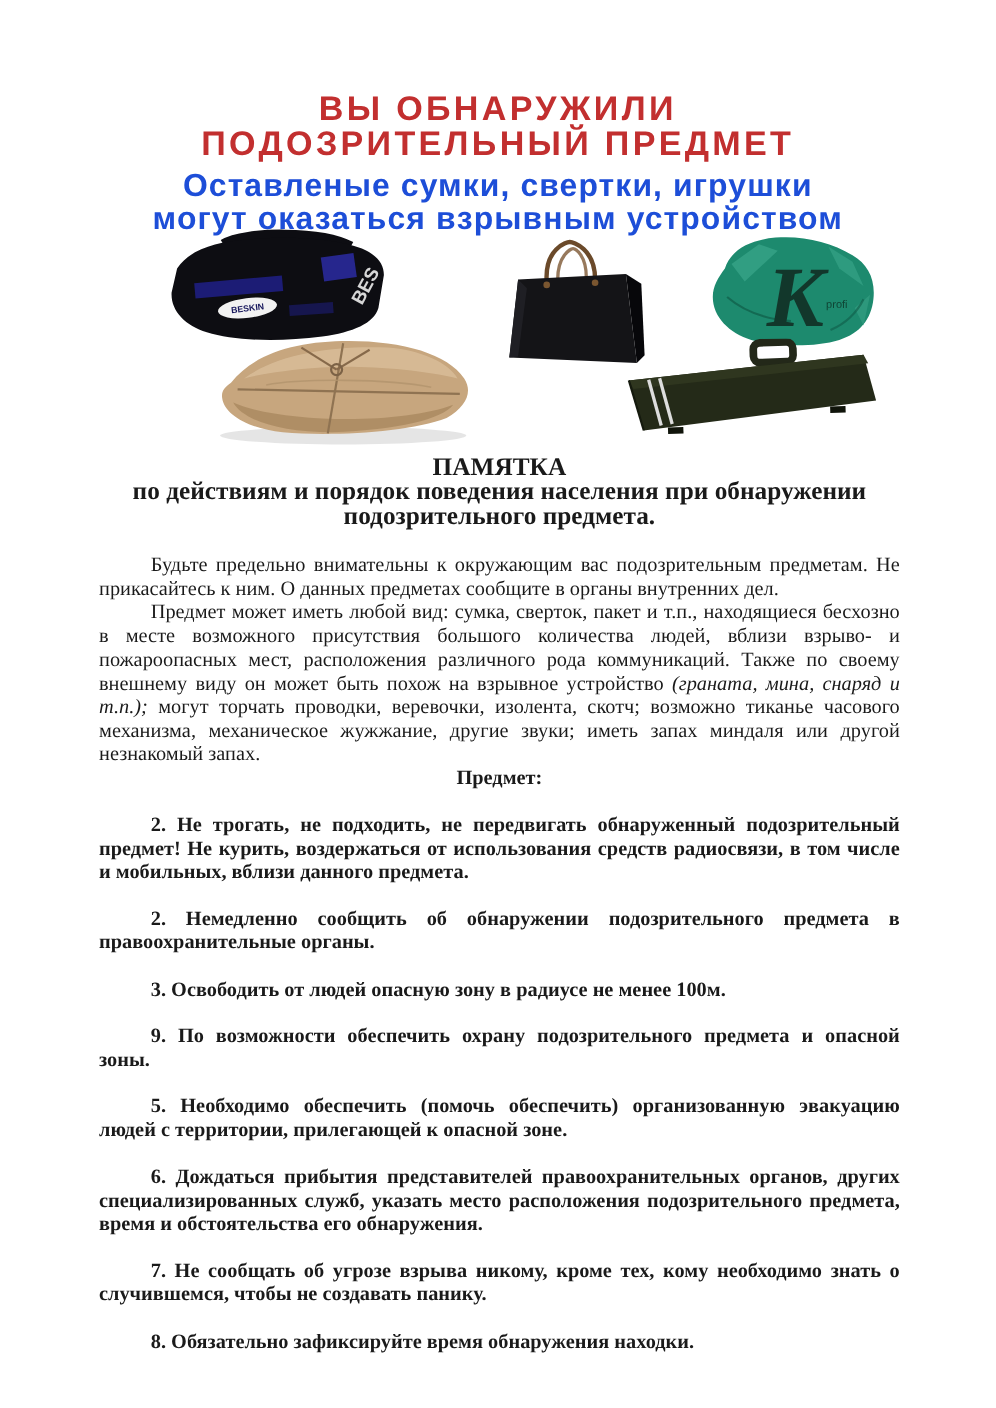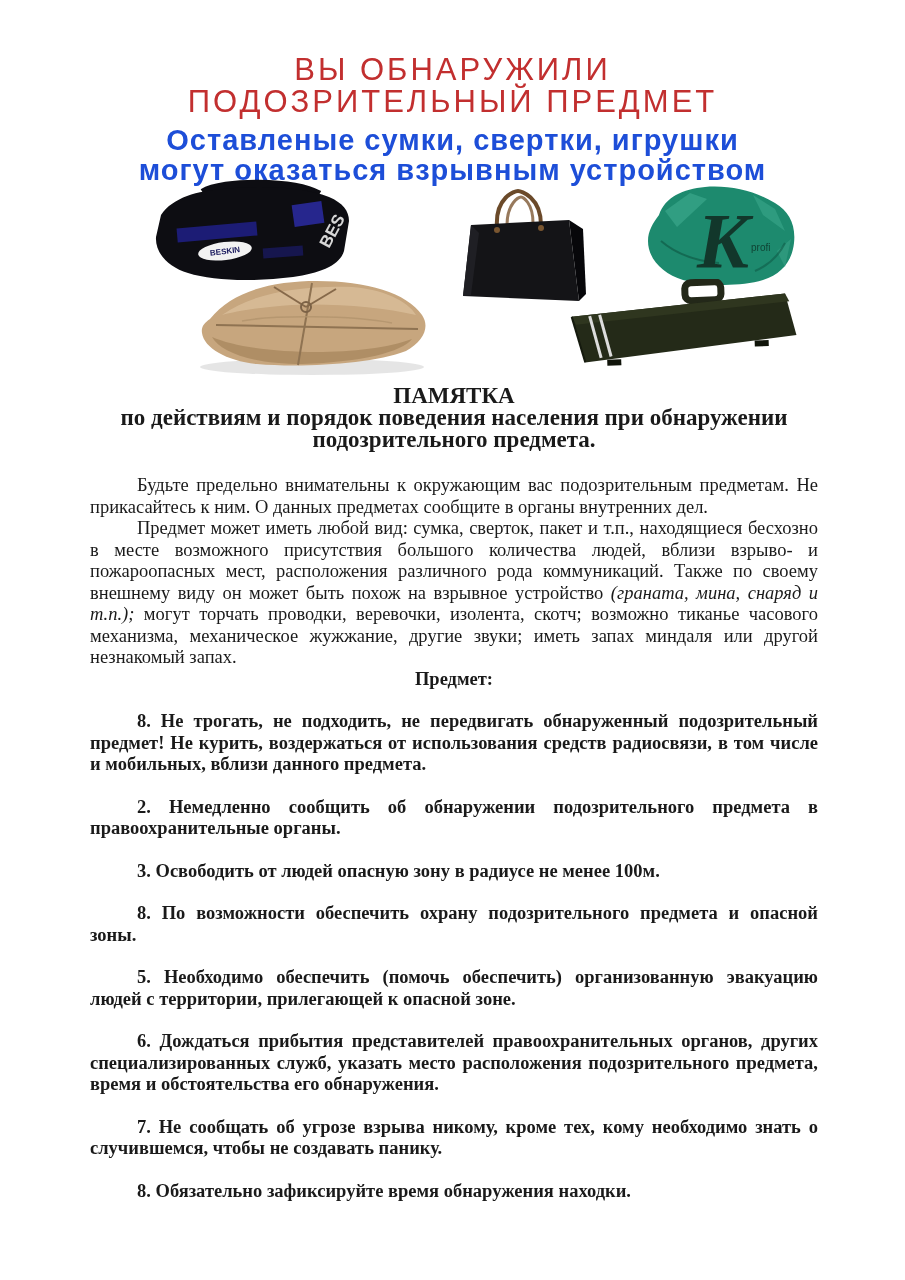--- a/index.html
+++ b/index.html
@@ -3,22 +3,22 @@
 <meta charset="utf-8">
 <style>
   html,body { margin:0; padding:0; background:#ffffff; }
   .page {
     position:relative; width:905px; height:1280px; margin:0 auto;
     background:#ffffff; overflow:hidden;
     font-family:"Liberation Serif", serif; color:#1a1a1a;
   }
   .red-title {
     padding-top:54px; text-align:center;
-    font-family:"Liberation Sans", sans-serif; font-weight:normal;
-    font-size:31px; line-height:32px; letter-spacing:3px; color:#c22f2f;
+    font-family:"Liberation Sans", sans-serif; font-weight:bold;
+    font-size:31px; line-height:32px; letter-spacing:3px; color:#c22f2f;margin-top:29px;
   }
   .subtitle {
     margin-top:7px; text-align:center;
     font-family:"Liberation Sans", sans-serif; font-weight:bold;
     font-size:29px; line-height:30px; letter-spacing:1px; color:#1d4ed8;
   }
   .illustrations { position:relative; height:198px; margin-top:0; }
   .illu { position:absolute; }
   .memo { width:728px; margin-left:90px; margin-top:2px;
           font-size:18.5px; line-height:21.5px; }
@@ -123,24 +123,24 @@
       <div>по действиям и порядок поведения населения при обнаружении</div>
       <div>подозрительного предмета.</div>
     </div>
 
     <p class="body first"><span>Будьте предельно внимательны к окружающим вас подозрительным предметам. Не прикасайтесь к ним. О данных предметах сообщите в органы внутренних дел.</span></p>
 
     <p class="body"><span>Предмет может иметь любой вид: сумка, сверток, пакет и т.п., находящиеся бесхозно в месте возможного присутствия большого количества людей, вблизи взрыво- и пожароопасных мест, расположения различного рода коммуникаций. Также по своему внешнему виду он может быть похож на взрывное устройство </span><span class="it">(граната, мина, снаряд и т.п.);</span><span> могут торчать проводки, веревочки, изолента, скотч; возможно тиканье часового механизма, механическое жужжание, другие звуки; иметь запах миндаля или другой незнакомый запах.</span></p>
 
     <div class="actions-head">Предмет:</div>
 
-    <p class="action">8. Не трогать, не подходить, не передвигать обнаруженный подозрительный предмет! Не курить, воздержаться от использования средств радиосвязи, в том числе и мобильных, вблизи данного предмета.</p>
+    <p class="action">2. Не трогать, не подходить, не передвигать обнаруженный подозрительный предмет! Не курить, воздержаться от использования средств радиосвязи, в том числе и мобильных, вблизи данного предмета.</p>
     <p class="action">2. Немедленно сообщить об обнаружении подозрительного предмета в правоохранительные органы.</p>
     <p class="action">3. Освободить от людей опасную зону в радиусе не менее 100м.</p>
-    <p class="action">8. По возможности обеспечить охрану подозрительного предмета и опасной зоны.</p>
+    <p class="action">9. По возможности обеспечить охрану подозрительного предмета и опасной зоны.</p>
     <p class="action">5. Необходимо обеспечить (помочь обеспечить) организованную эвакуацию людей с территории, прилегающей к опасной зоне.</p>
     <p class="action">6. Дождаться прибытия представителей правоохранительных органов, других специализированных служб, указать место расположения подозрительного предмета, время и обстоятельства его обнаружения.</p>
     <p class="action">7. Не сообщать об угрозе взрыва никому, кроме тех, кому необходимо знать о случившемся, чтобы не создавать панику.</p>
     <p class="action">8. Обязательно зафиксируйте время обнаружения находки.</p>
 
   </div>
 
 </div>
 
 </body></html>

